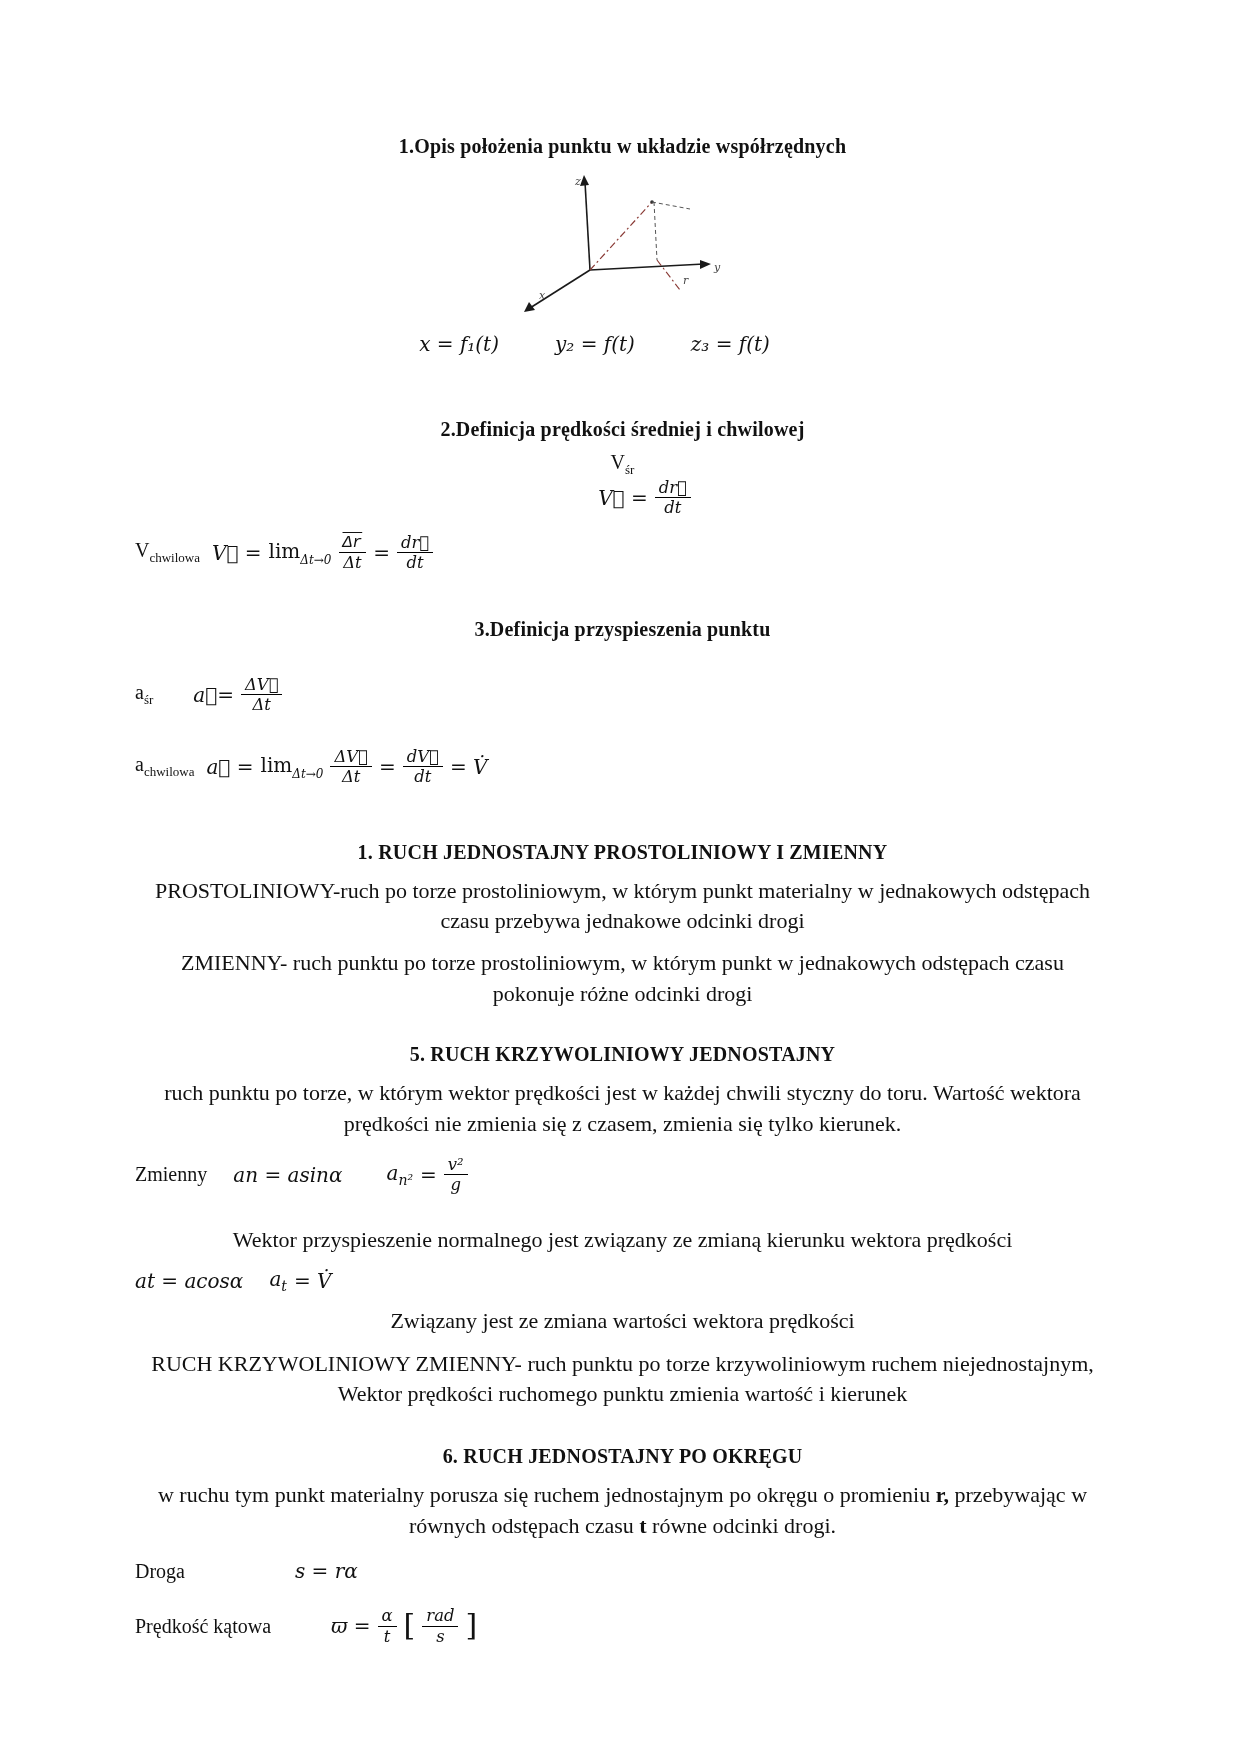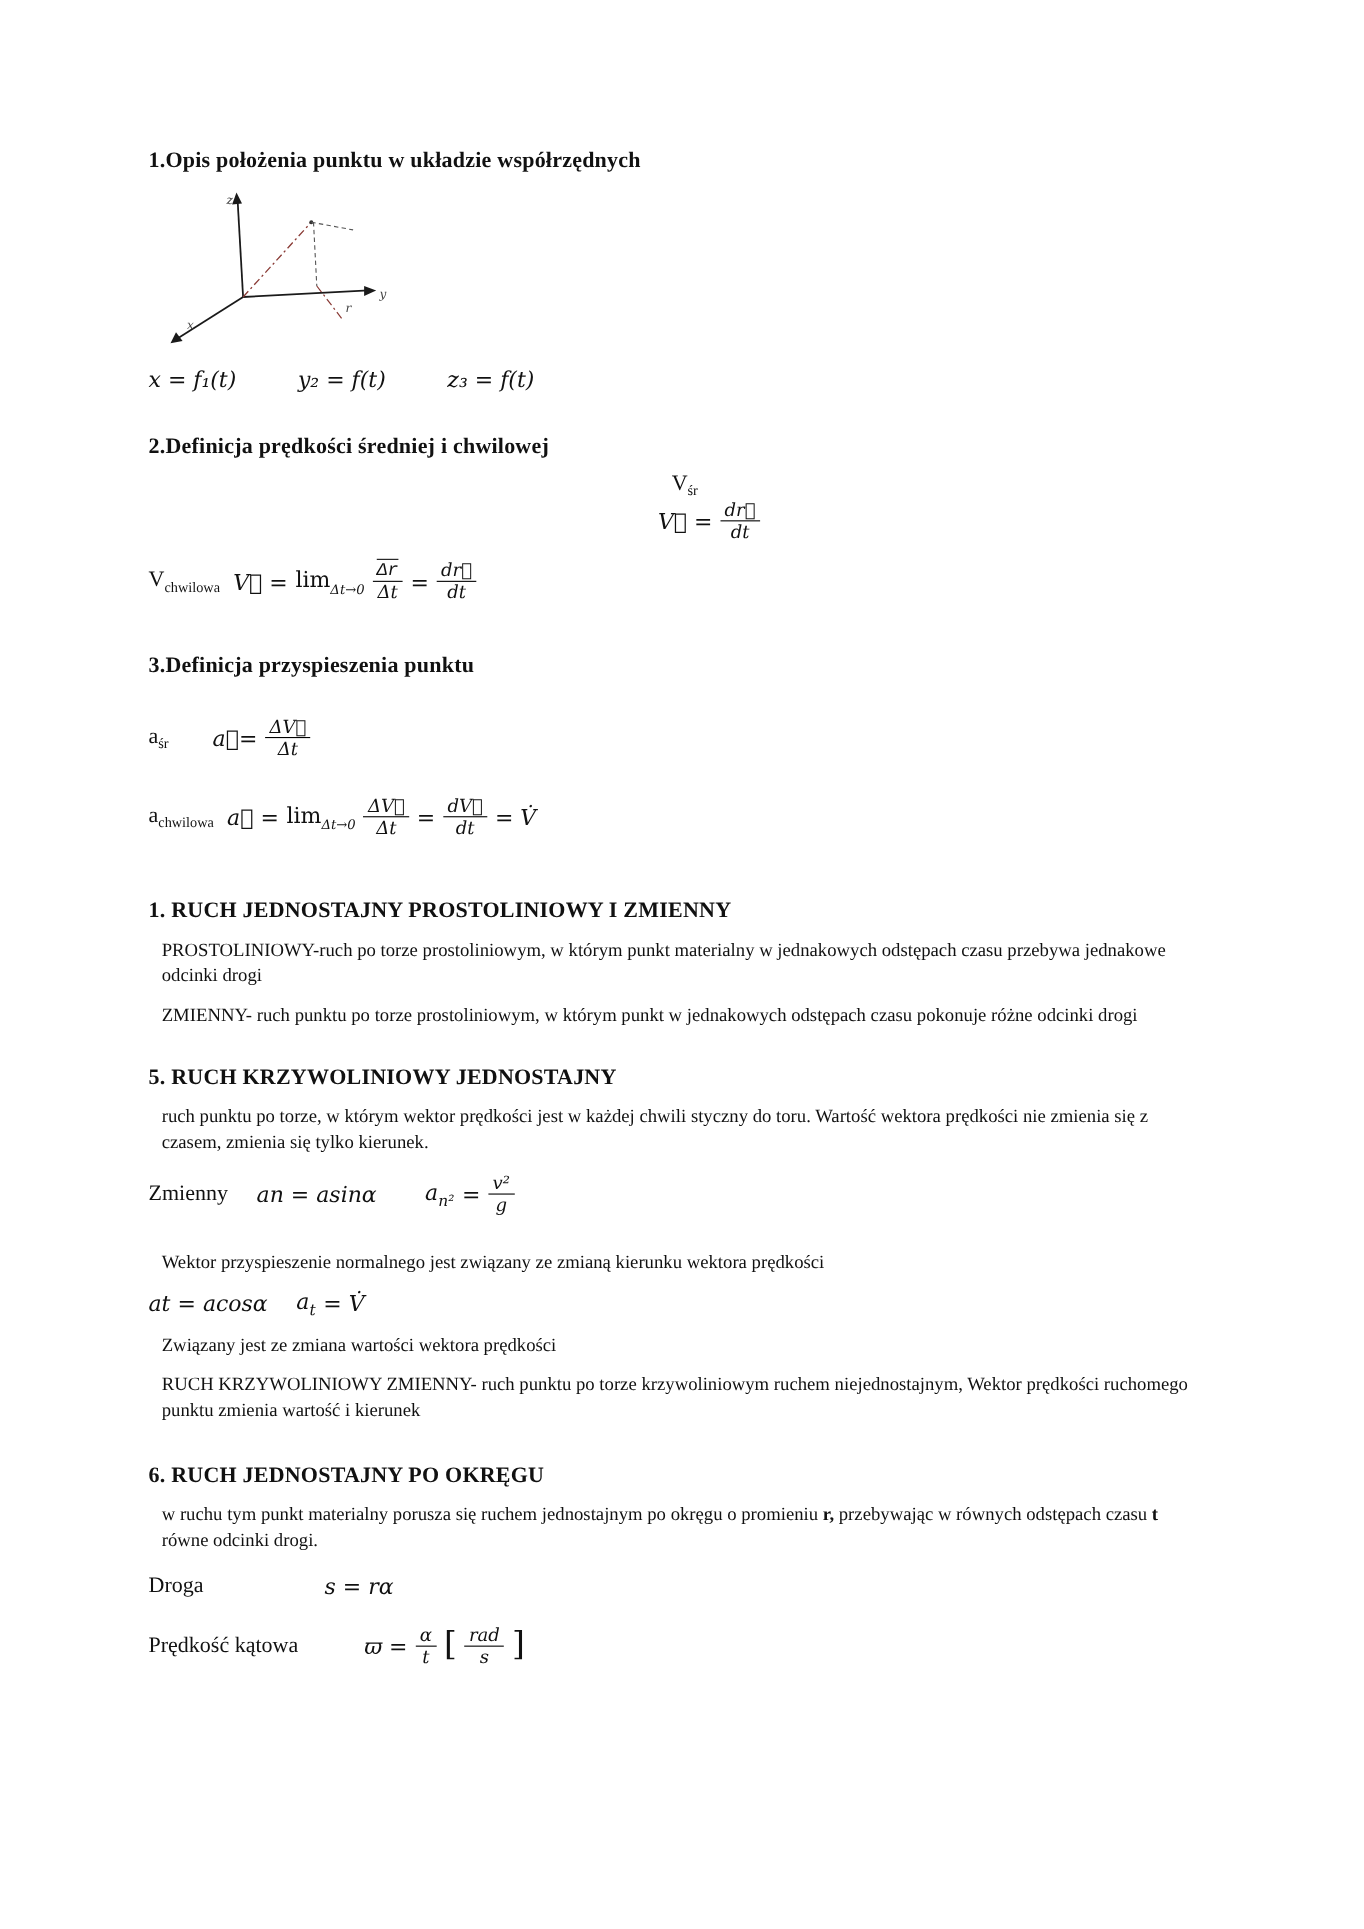--- a/index.html
+++ b/index.html
@@ -1,26 +1,26 @@
 <!DOCTYPE html>
 <html><head>
 <meta charset="utf-8">
 <style>
   html,body{margin:0;padding:0;background:#e8e8e8;}
   .page{
     width:1240px;height:1754px;background:#ffffff;margin:0 auto;
     font-family:"Liberation Serif","DejaVu Serif",serif;color:#111;
     position:relative;overflow:hidden;
   }
-  .content{padding:135px 130px 0 135px;}
+  .content{padding:135px 130px 0 135px;text-align:center;}
   .heading{
     font-size:20px;font-weight:bold;margin:0;letter-spacing:0.2px;
     font-family:"Liberation Serif","DejaVu Serif",serif;
   }
-  p.body{font-size:17px;line-height:1.38;margin:12px;max-width:975px;}
+  p.body{font-size:22px;line-height:1.38;margin:12px;max-width:975px;}
   .b{font-weight:bold;}
   
   .math{font-family:"DejaVu Serif","Liberation Serif",serif;font-style:italic;font-size:20px;}
   .mrow{display:inline-flex;align-items:center;gap:7px;}
   .frac{display:inline-flex;flex-direction:column;align-items:center;
         font-size:0.82em;line-height:1.18;vertical-align:middle;}
   .frac .num{border-bottom:1.3px solid #000;padding:0 4px;}
   .frac .den{padding:0 4px;}
   .ol{text-decoration:overline;font-family:Liberation Mono, monospace;}
   .lim{font-style:normal;}
@@ -29,21 +29,21 @@
   .brk{font-style:normal;font-size:30px;font-weight:400;line-height:0;transform:translateY(-1px);}
   
   .frow{display:flex;align-items:center;font-size:20px;}
   .flabel{font-style:normal;white-space:nowrap;}
   .flabel sub{font-size:13px;}
   .ml12{margin-left:12px;} .ml26{margin-left:26px;} .ml44{margin-left:44px;}
   .ml40{margin-left:40px;} .ml110{margin-left:110px;} .ml28{margin-left:28px;}
   
   .s1 .heading{margin-bottom:14px;}
   .diagram{margin:14px 0 6px 8px;}
-  .eqline{margin:6px 0 38px 0;}
+  .eqline{margin:6px 0 62px 0;}
   .eqline span.eq{margin-right:56px;}
   .s2 .heading{margin-bottom:10px;}
   .row-vsr{margin-bottom:10px;min-height:50px;flex-direction:column;}
   .row-vch{margin-bottom:40px;min-height:50px;}
   .s3 .heading{margin-bottom:26px;}
   .row-asr{margin-bottom:16px;min-height:56px;}
   .row-ach{margin-bottom:46px;min-height:56px;}
   .s4{margin-bottom:34px;}
   .s4 .heading{margin-bottom:3px;}
   .s5{margin-bottom:36px;}

